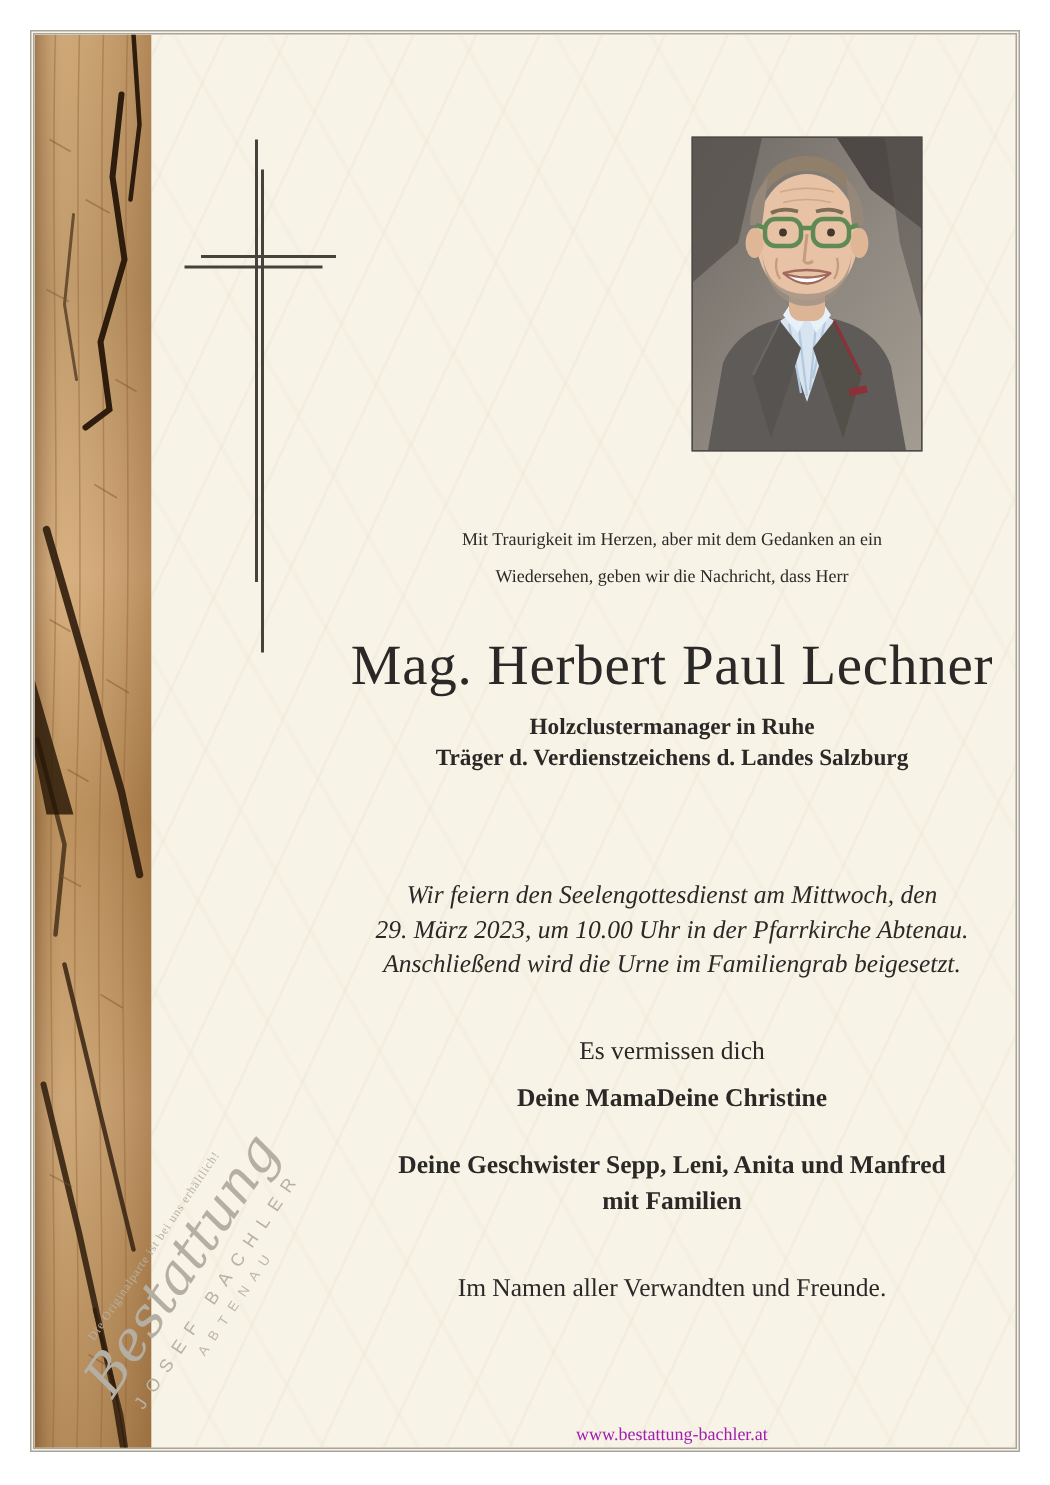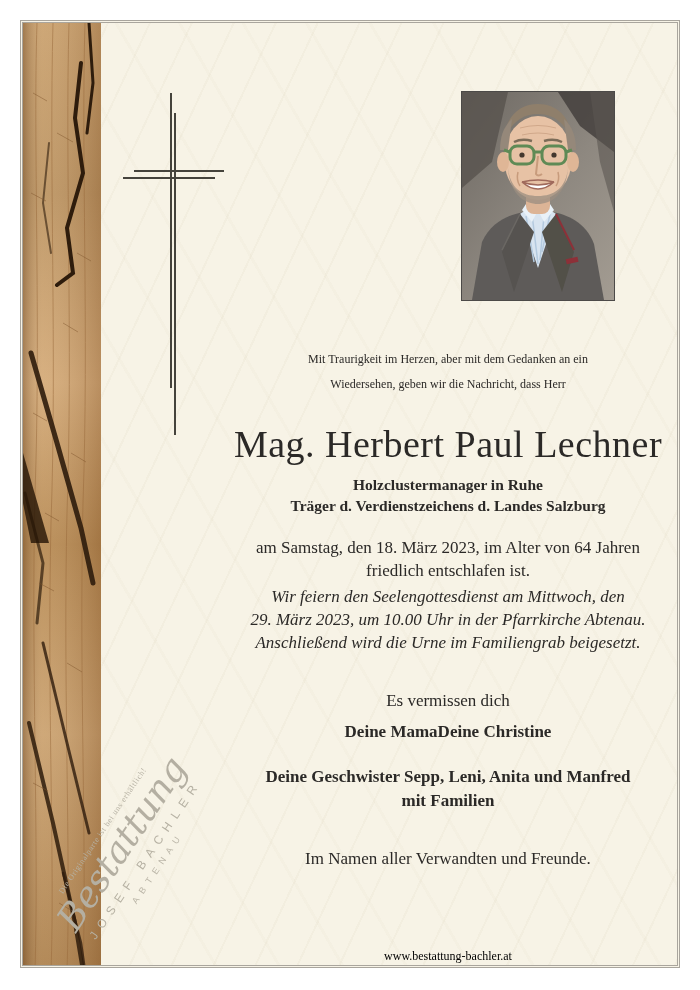--- a/index.html
+++ b/index.html
@@ -48,21 +48,21 @@
   .intro   { top:324px; font-size:12px; line-height:25px; }
   .name    { top:400px; font-size:38px; line-height:42px; letter-spacing:0.5px; }
   .subt    { top:451px; font-size:15.5px; line-height:21px; font-weight:bold;font-family:Liberation Serif, serif; }
   .para1   { top:513px; font-size:17px; line-height:23px; }
   .para2   { top:562px; font-size:17px; line-height:23px;font-style:italic; }
   .missing { top:668px; font-size:17px; }
   .mourn   { top:699px; font-size:17px; font-weight:bold; }
   .mourn .row { display:inline-flex; }
   .sibs    { top:742px; font-size:17px; line-height:24px; font-weight:bold; }
   .closing { top:826px; font-size:17px; }
-  .url     { top:926px; font-size:12px; color:#000000; }
+  .url     { top:926px; font-size:12px; color:#a21caf; }
   .blockline { display:block; }
 </style>
 </head>
 <body>
 
 <div class="card">
   <div class="texture"></div>
 
   <div class="wood">
     <svg width="78" height="948" viewBox="0 0 78 948">
@@ -216,24 +216,20 @@
     <span class="blockline">Wiedersehen, geben wir die Nachricht, dass Herr</span>
   </div>
 
   <div class="col name">Mag. Herbert Paul Lechner</div>
 
   <div class="col subt">
     <span class="blockline">Holzclustermanager in Ruhe</span>
     <span class="blockline">Träger d. Verdienstzeichens d. Landes Salzburg</span>
   </div>
 
-  <div class="col para1">
-    <span class="blockline">am Samstag, den 18. März 2023, im Alter von 64 Jahren</span>
-    <span class="blockline">friedlich entschlafen ist.</span>
-  </div>
 
   <div class="col para2">
     <span class="blockline">Wir feiern den Seelengottesdienst am Mittwoch, den</span>
     <span class="blockline">29. März 2023, um 10.00 Uhr in der Pfarrkirche Abtenau.</span>
     <span class="blockline">Anschließend wird die Urne im Familiengrab beigesetzt.</span>
   </div>
 
   <div class="col missing">Es vermissen dich</div>
 
   <div class="col mourn">

